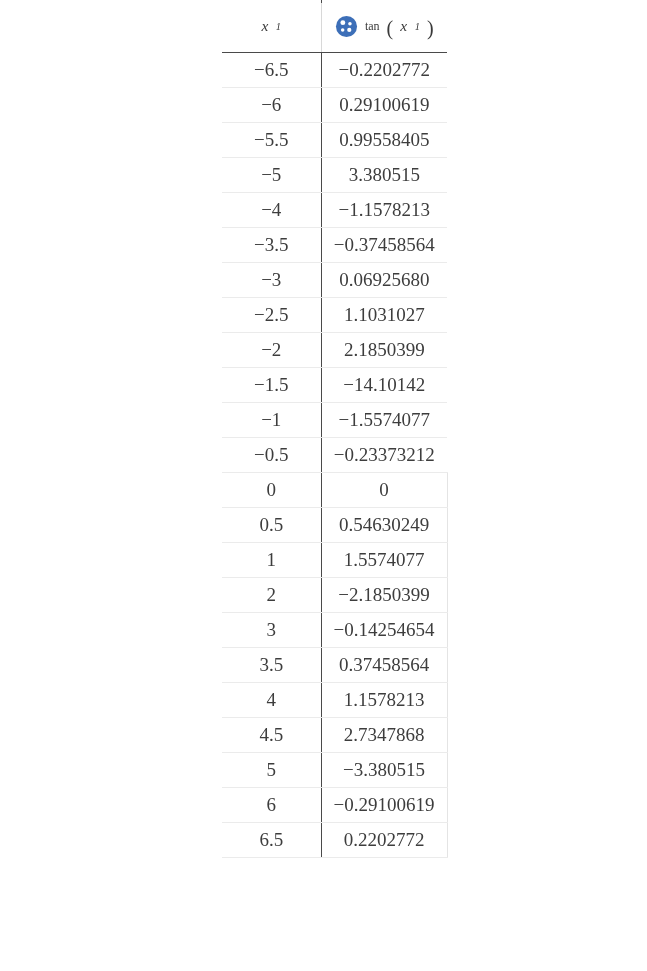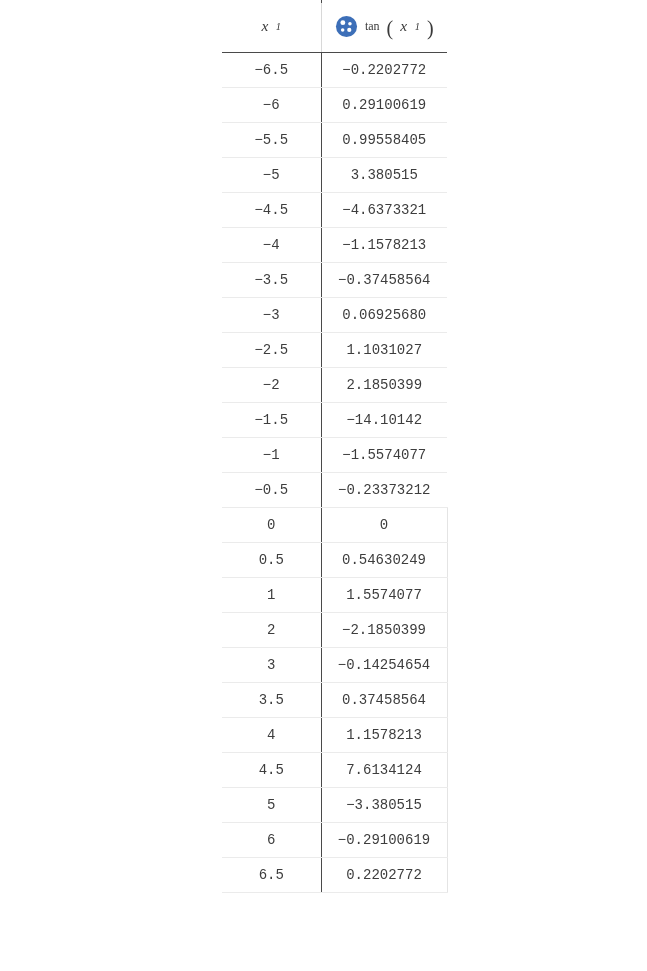--- a/index.html
+++ b/index.html
@@ -92,25 +92,24 @@
     top: 0px;
   }
   .wa-icon svg { display: block; }
 
   
   tbody td {
     height: 34px;
     padding: 0;
     text-align: center;
     vertical-align: middle;
-    font-size: 14px;
+    font-size: 19px;
     color: #3d3d3d;
     border-bottom: 1px solid #ebebeb;
     white-space: nowrap;
-    font-family: Liberation Mono, monospace;
   }
   tbody td.td-y {
     border-left: 1.3px solid #4a4a4a;
   }
 
   
   tbody tr.has-right-border td.td-y {
     border-right: 1px solid #e4e4e4;
   }
 
@@ -182,24 +181,20 @@
         </tr>
         <tr>
           <td class="td-x">−5.5</td>
           <td class="td-y">0.99558405</td>
         </tr>
         <tr>
           <td class="td-x">−5</td>
           <td class="td-y">3.380515</td>
         </tr>
         <tr>
-          <td class="td-x">−4.5</td>
-          <td class="td-y">−4.6373321</td>
-        </tr>
-        <tr>
           <td class="td-x">−4</td>
           <td class="td-y">−1.1578213</td>
         </tr>
         <tr>
           <td class="td-x">−3.5</td>
           <td class="td-y">−0.37458564</td>
         </tr>
         <tr>
           <td class="td-x">−3</td>
           <td class="td-y">0.06925680</td>
@@ -247,21 +242,21 @@
         <tr class="has-right-border">
           <td class="td-x">3.5</td>
           <td class="td-y">0.37458564</td>
         </tr>
         <tr class="has-right-border">
           <td class="td-x">4</td>
           <td class="td-y">1.1578213</td>
         </tr>
         <tr class="has-right-border">
           <td class="td-x">4.5</td>
-          <td class="td-y">7.6134124</td>
+          <td class="td-y">2.7347868</td>
         </tr>
         <tr class="has-right-border">
           <td class="td-x">5</td>
           <td class="td-y">−3.380515</td>
         </tr>
         <tr class="has-right-border">
           <td class="td-x">6</td>
           <td class="td-y">−0.29100619</td>
         </tr>
         <tr class="has-right-border">

